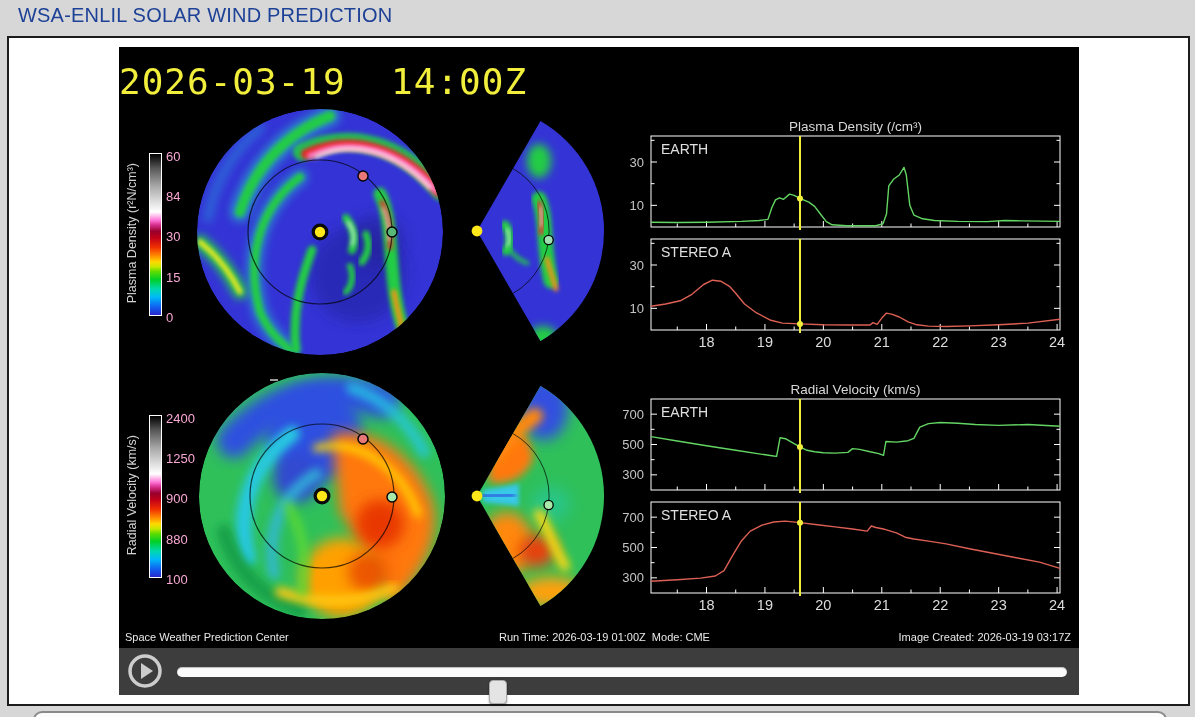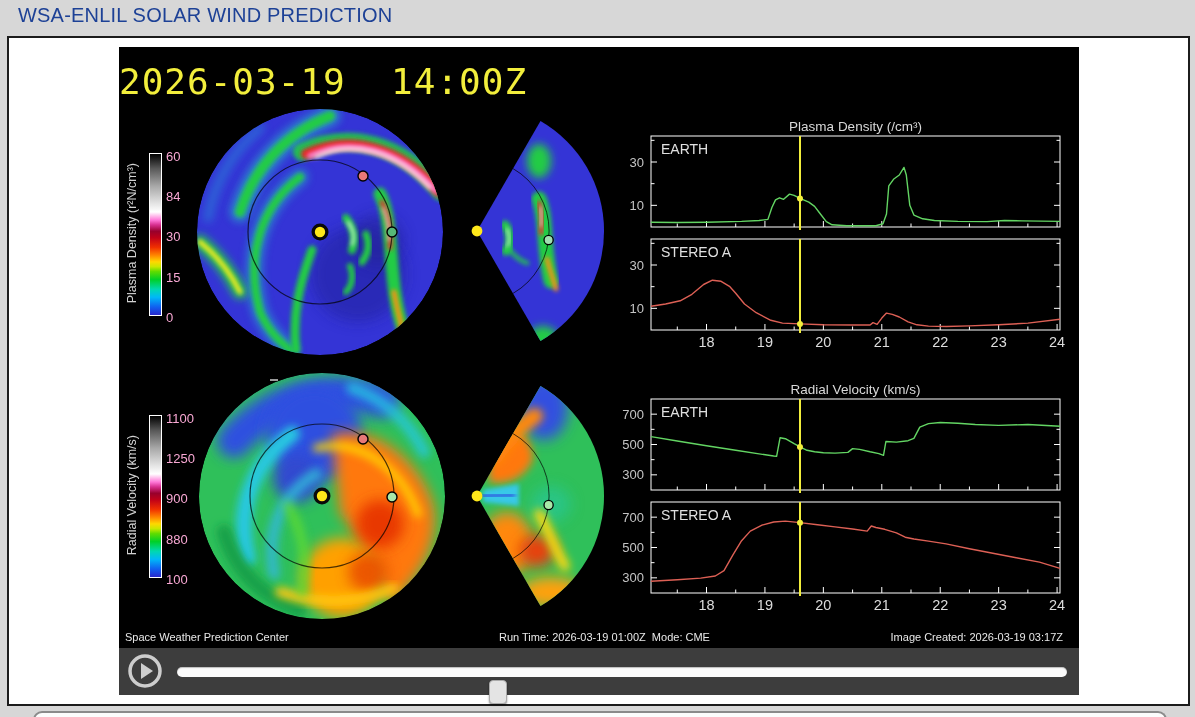--- a/index.html
+++ b/index.html
@@ -54,21 +54,21 @@
     <span class="abs cbar-tick" style="left:47px;top:142px">84</span>
     <span class="abs cbar-tick" style="left:47px;top:182px">30</span>
     <span class="abs cbar-tick" style="left:47px;top:223px">15</span>
     <span class="abs cbar-tick" style="left:47px;top:263px">0</span>
 
     <div id="artifact-dash" class="abs"></div>
     <div class="abs cbar-label" style="left:4px;top:363px">
       <span>Radial Velocity (km/s)</span>
       </div>
     <div class="abs cbar" style="left:30px;top:368px"></div>
-    <span class="abs cbar-tick" style="left:47px;top:364px">1100</span>
+    <span class="abs cbar-tick" style="left:47px;top:364px">2400</span>
     <span class="abs cbar-tick" style="left:47px;top:404px">1250</span>
     <span class="abs cbar-tick" style="left:47px;top:444px">900</span>
     <span class="abs cbar-tick" style="left:47px;top:485px">880</span>
     <span class="abs cbar-tick" style="left:47px;top:525px">100</span>
 
     <svg class="abs" style="left:78px;top:62px" width="246" height="246" viewBox="-123 -123 246 246">
       <defs>
         <clipPath id="c1">
             <circle r="123"></circle>
           </clipPath>
@@ -341,21 +341,21 @@
         <text x="150.93571428571425" y="232" text-anchor="middle" font-size="14.5" fill="#dcdcdc">19</text>
         <text x="209.36428571428567" y="232" text-anchor="middle" font-size="14.5" fill="#dcdcdc">20</text>
         <text x="267.7928571428571" y="232" text-anchor="middle" font-size="14.5" fill="#dcdcdc">21</text>
         <text x="326.22142857142853" y="232" text-anchor="middle" font-size="14.5" fill="#dcdcdc">22</text>
         <text x="384.6499999999999" y="232" text-anchor="middle" font-size="14.5" fill="#dcdcdc">23</text>
         <text x="443.07857142857137" y="232" text-anchor="middle" font-size="14.5" fill="#dcdcdc">24</text>
       </svg>
 
     <div class="abs foot" style="left:6px">Space Weather Prediction Center</div>
     <div class="abs foot" style="left:380px;width:400px;text-align:left">Run Time: 2026-03-19 01:00Z  Mode: CME</div>
-    <div class="abs foot" style="right:16px;text-align:right">Image Created: 2026-03-19 03:17Z</div>
+    <div class="abs foot" style="right:8px;text-align:right">Image Created: 2026-03-19 03:17Z</div>
   </div>
 
   <div id="controls" class="abs">
     <svg class="abs" style="left:7px;top:4px" width="38" height="38" role="button">
       <circle cx="19" cy="19" r="15" fill="none" stroke="#cdcdcd" stroke-width="3.5"></circle>
       <polygon points="15,11 27,19 15,27" fill="#cdcdcd"></polygon>
     </svg>
     <div id="slider-track" class="abs">
       <div id="slider-thumb" class="abs" style="left: calc(36% - 8px);"></div>
     </div>

